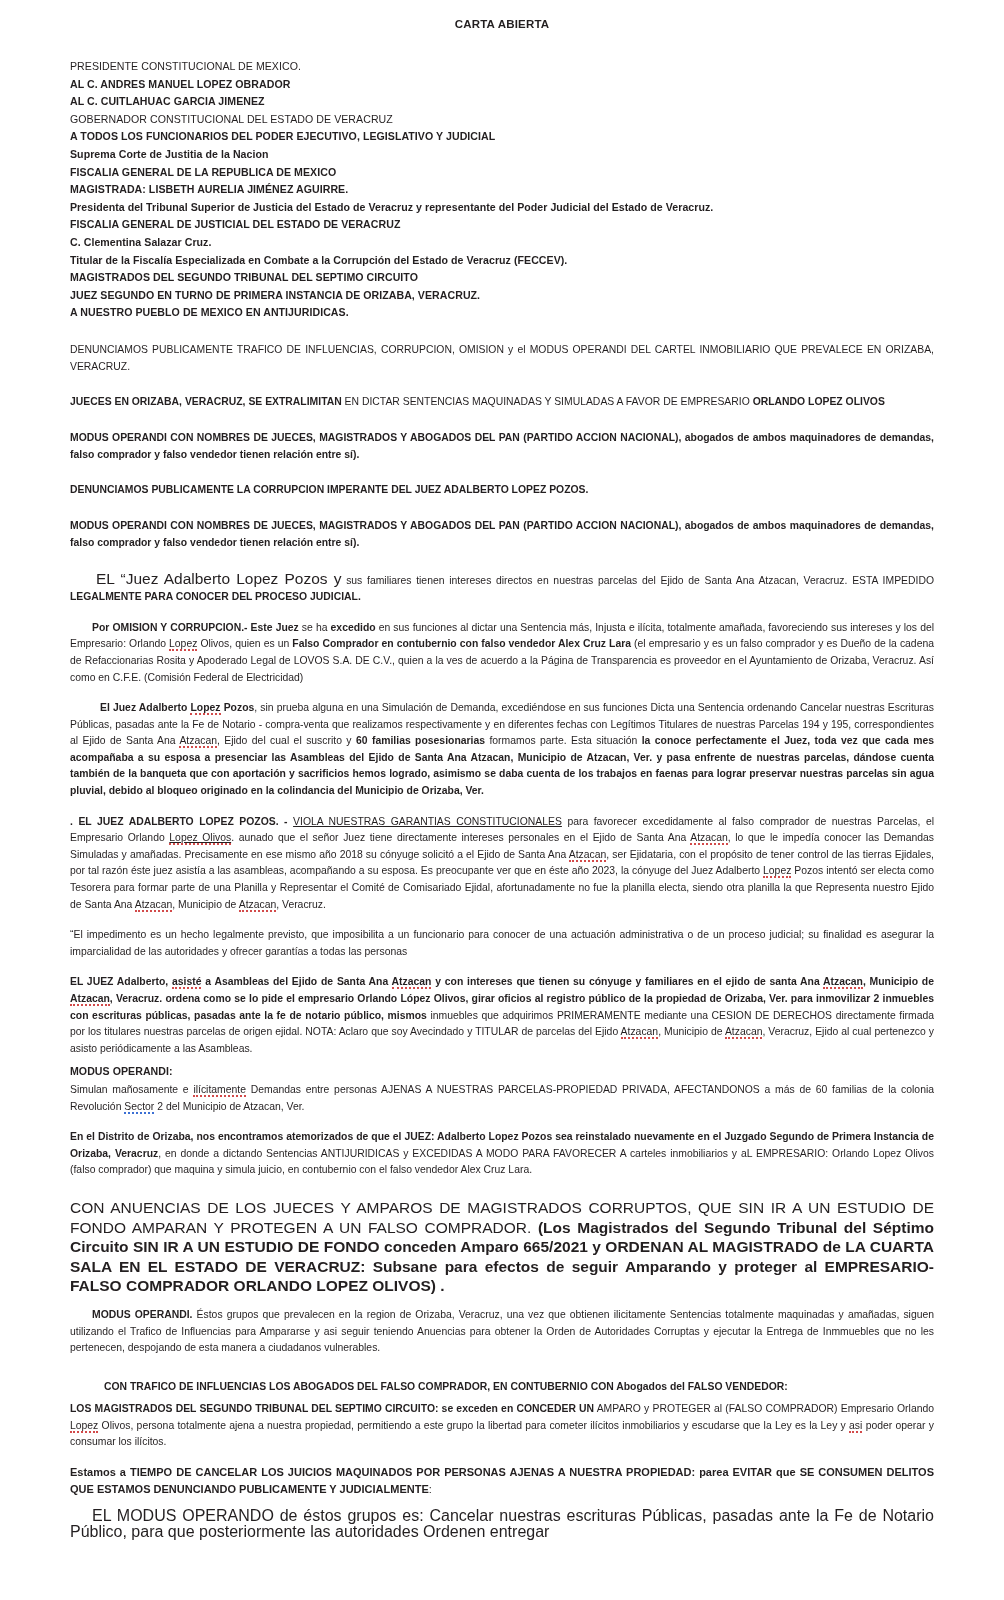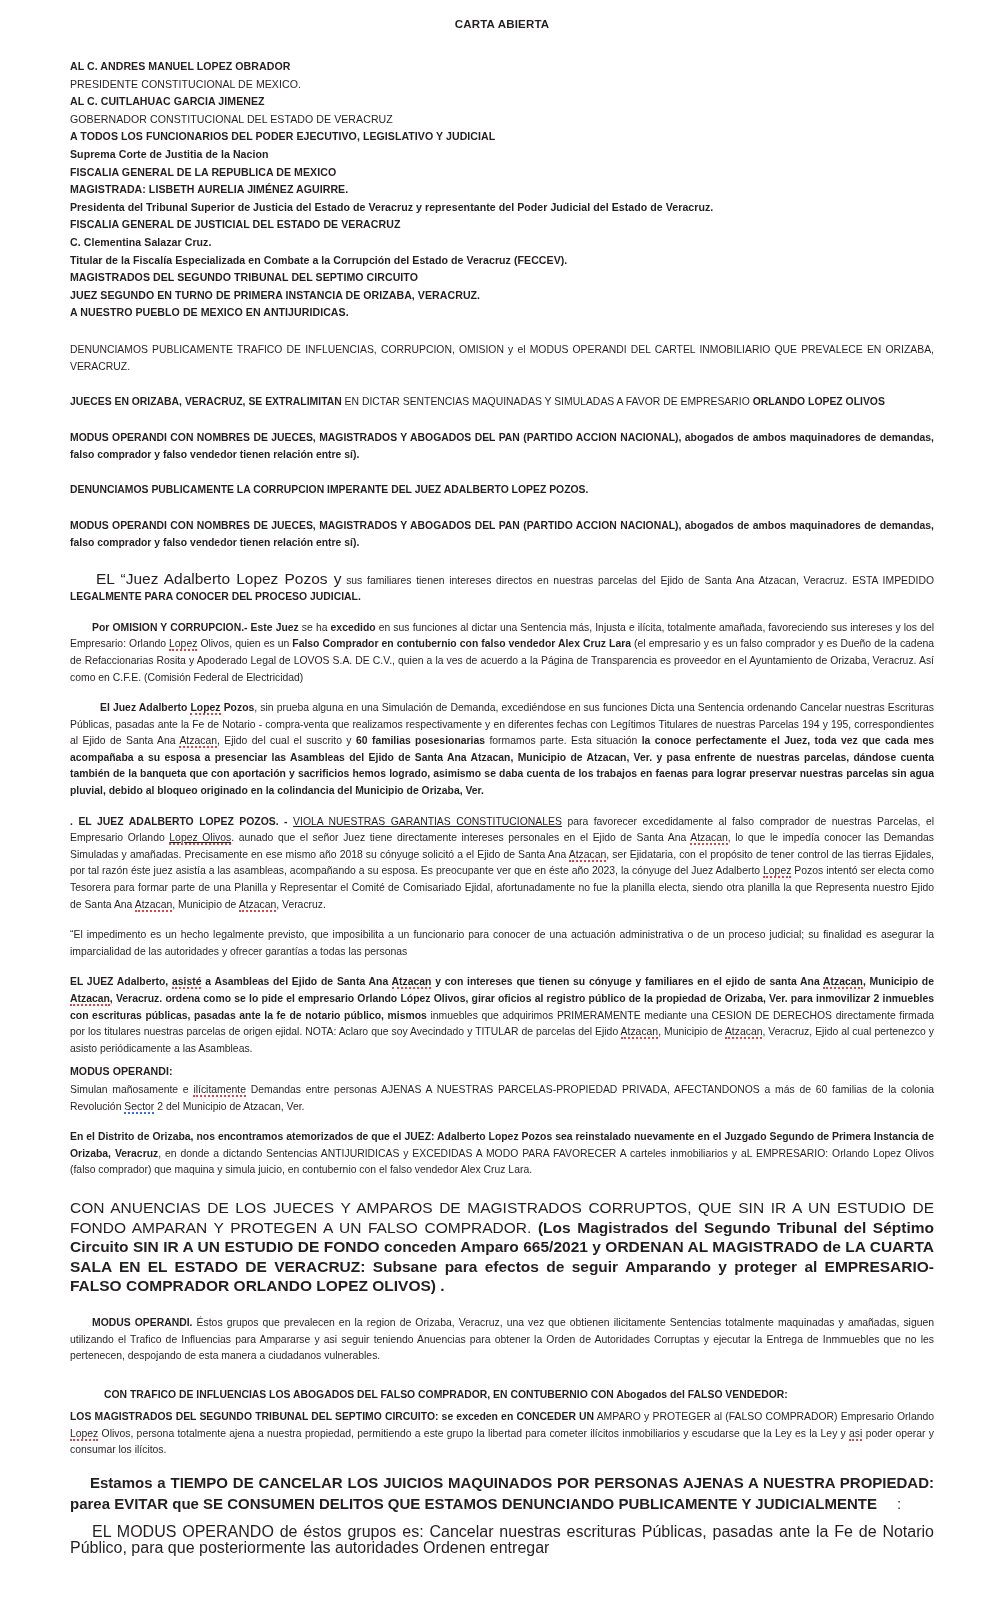--- a/index.html
+++ b/index.html
@@ -49,23 +49,22 @@
     font-size: 10.4px;
     line-height: 17.4px;
     text-align: justify;
     margin: 18px 0 14px 0;
   }
   .big-lead {
     font-size: 15.5px;
     line-height: 1.18;
   }
   .mid-lead {
-    font-size: 15px;
+    font-size: 11px;
     line-height: 1.28;
-    margin-left: 20px;
   }
   .u { text-decoration: underline; }
   .spell {
     border-bottom: 2px dotted #d24a4a;
     padding-bottom: 0px;
   }
   .grammar {
     border-bottom: 2px dotted #3b6fd4;
   }
   .para-sm {
@@ -76,22 +75,22 @@
   }
 </style>
 </head>
 <body>
 
 <div class="page">
 
   <div class="doc-title">CARTA ABIERTA</div>
 
   <div class="addr-block">
+    <div class="addr-line">PRESIDENTE CONSTITUCIONAL DE MEXICO.</div>
     <div class="addr-line b">AL C. ANDRES MANUEL LOPEZ OBRADOR</div>
-    <div class="addr-line">PRESIDENTE CONSTITUCIONAL DE MEXICO.</div>
     <div class="addr-line b">AL C. CUITLAHUAC GARCIA JIMENEZ</div>
     <div class="addr-line">GOBERNADOR CONSTITUCIONAL DEL ESTADO DE VERACRUZ</div>
     <div class="addr-line b">A TODOS LOS FUNCIONARIOS DEL PODER EJECUTIVO, LEGISLATIVO Y JUDICIAL</div>
     <div class="addr-line b">Suprema Corte de Justitia de la Nacion</div>
     <div class="addr-line b">FISCALIA GENERAL DE LA REPUBLICA DE MEXICO</div>
     <div class="addr-line b">MAGISTRADA: LISBETH AURELIA JIMÉNEZ AGUIRRE.</div>
     <div class="addr-line b">Presidenta del Tribunal Superior de Justicia del Estado de Veracruz y representante del Poder Judicial del Estado de Veracruz.</div>
     <div class="addr-line b">FISCALIA GENERAL DE JUSTICIAL DEL ESTADO DE VERACRUZ</div>
     <div class="addr-line b">C. Clementina Salazar Cruz.</div>
     <div class="addr-line b">Titular de la Fiscalía Especializada en Combate a la Corrupción del Estado de Veracruz (FECCEV).</div>
@@ -137,21 +136,21 @@
   <div class="addr-line b" style="margin-bottom:1px">MODUS OPERANDI:</div>
 
   <p class="para">
     <span>Simulan mañosamente e </span><span class="spell">ilícitamente</span><span> Demandas entre personas AJENAS A NUESTRAS PARCELAS-PROPIEDAD PRIVADA, AFECTANDONOS a más de 60 familias de la colonia Revolución </span><span class="grammar">Sector</span><span> 2 del Municipio de Atzacan, Ver.</span>
   </p>
 
   <p class="para">
     <span class="b">En el Distrito de Orizaba, nos encontramos atemorizados de que el JUEZ: Adalberto Lopez Pozos sea reinstalado nuevamente en el Juzgado Segundo de Primera Instancia de Orizaba, Veracruz</span><span>, en donde a dictando Sentencias ANTIJURIDICAS y EXCEDIDAS A MODO PARA FAVORECER A carteles inmobiliarios y aL EMPRESARIO: Orlando Lopez Olivos (falso comprador) que maquina y simula juicio, en contubernio con el falso vendedor Alex Cruz Lara.</span>
   </p>
 
-  <p class="para" style="margin-top:20px;margin-bottom:18px">
+  <p class="para" style="margin-top:20px;margin-bottom:10px">
     <span class="big-lead">CON ANUENCIAS DE LOS JUECES Y AMPAROS DE MAGISTRADOS CORRUPTOS, QUE SIN IR A UN ESTUDIO DE FONDO AMPARAN Y PROTEGEN A UN FALSO COMPRADOR. </span><span class="big-lead b">(Los Magistrados del Segundo Tribunal del Séptimo Circuito SIN IR A UN ESTUDIO DE FONDO conceden Amparo 665/2021 y ORDENAN AL MAGISTRADO de LA CUARTA SALA EN EL ESTADO DE VERACRUZ: Subsane para efectos de seguir Amparando y proteger al EMPRESARIO-FALSO COMPRADOR ORLANDO LOPEZ OLIVOS) .</span>
   </p>
 
   <p class="para">
     <span class="b" style="padding-left:22px">MODUS OPERANDI.</span><span> Éstos grupos que prevalecen en la region de Orizaba, Veracruz, una vez que obtienen ilicitamente Sentencias totalmente maquinadas y amañadas, siguen utilizando el Trafico de Influencias para Ampararse y asi seguir teniendo Anuencias para obtener la Orden de Autoridades Corruptas   y ejecutar la Entrega de Inmmuebles que no les pertenecen, despojando de esta manera  a ciudadanos vulnerables.</span>
   </p>
 
   <p class="para tight" style="margin-top:22px">
     <span class="b" style="padding-left:34px">CON TRAFICO DE INFLUENCIAS   LOS </span><span class="b">ABOGADOS</span><span class="b"> DEL FALSO COMPRADOR, EN CONTUBERNIO CON Abogados del FALSO VENDEDOR:</span>
   </p>

